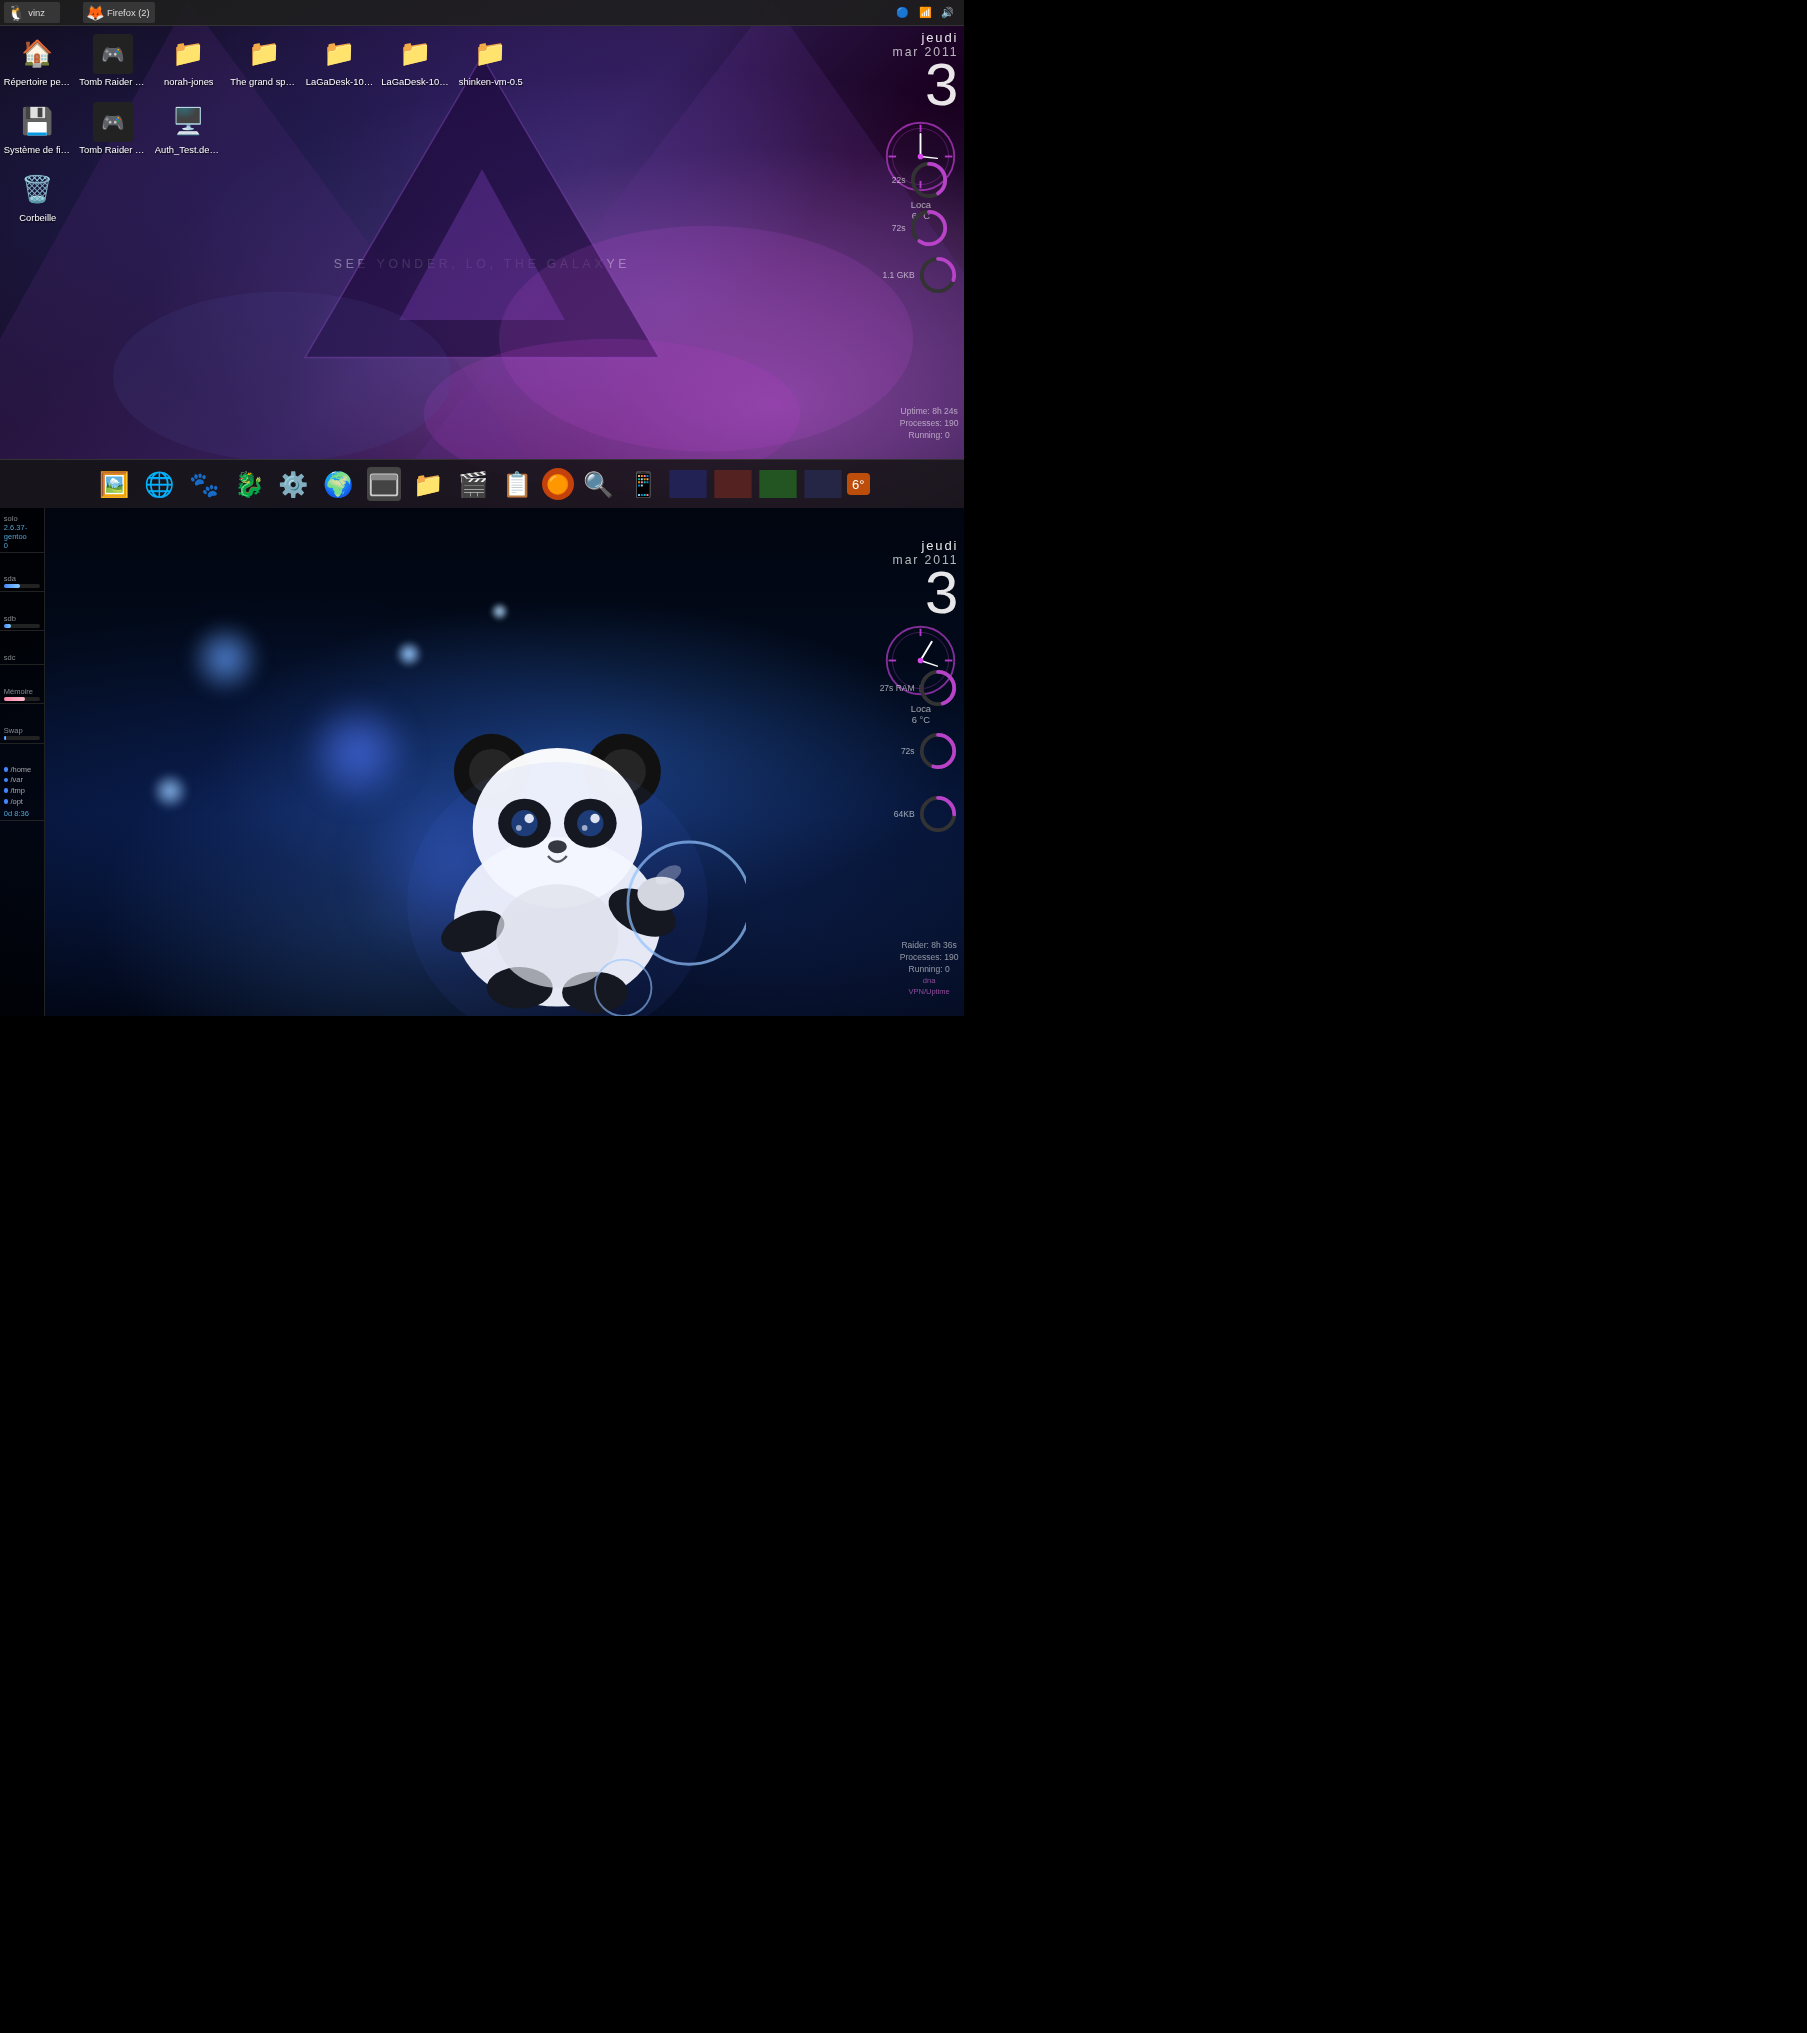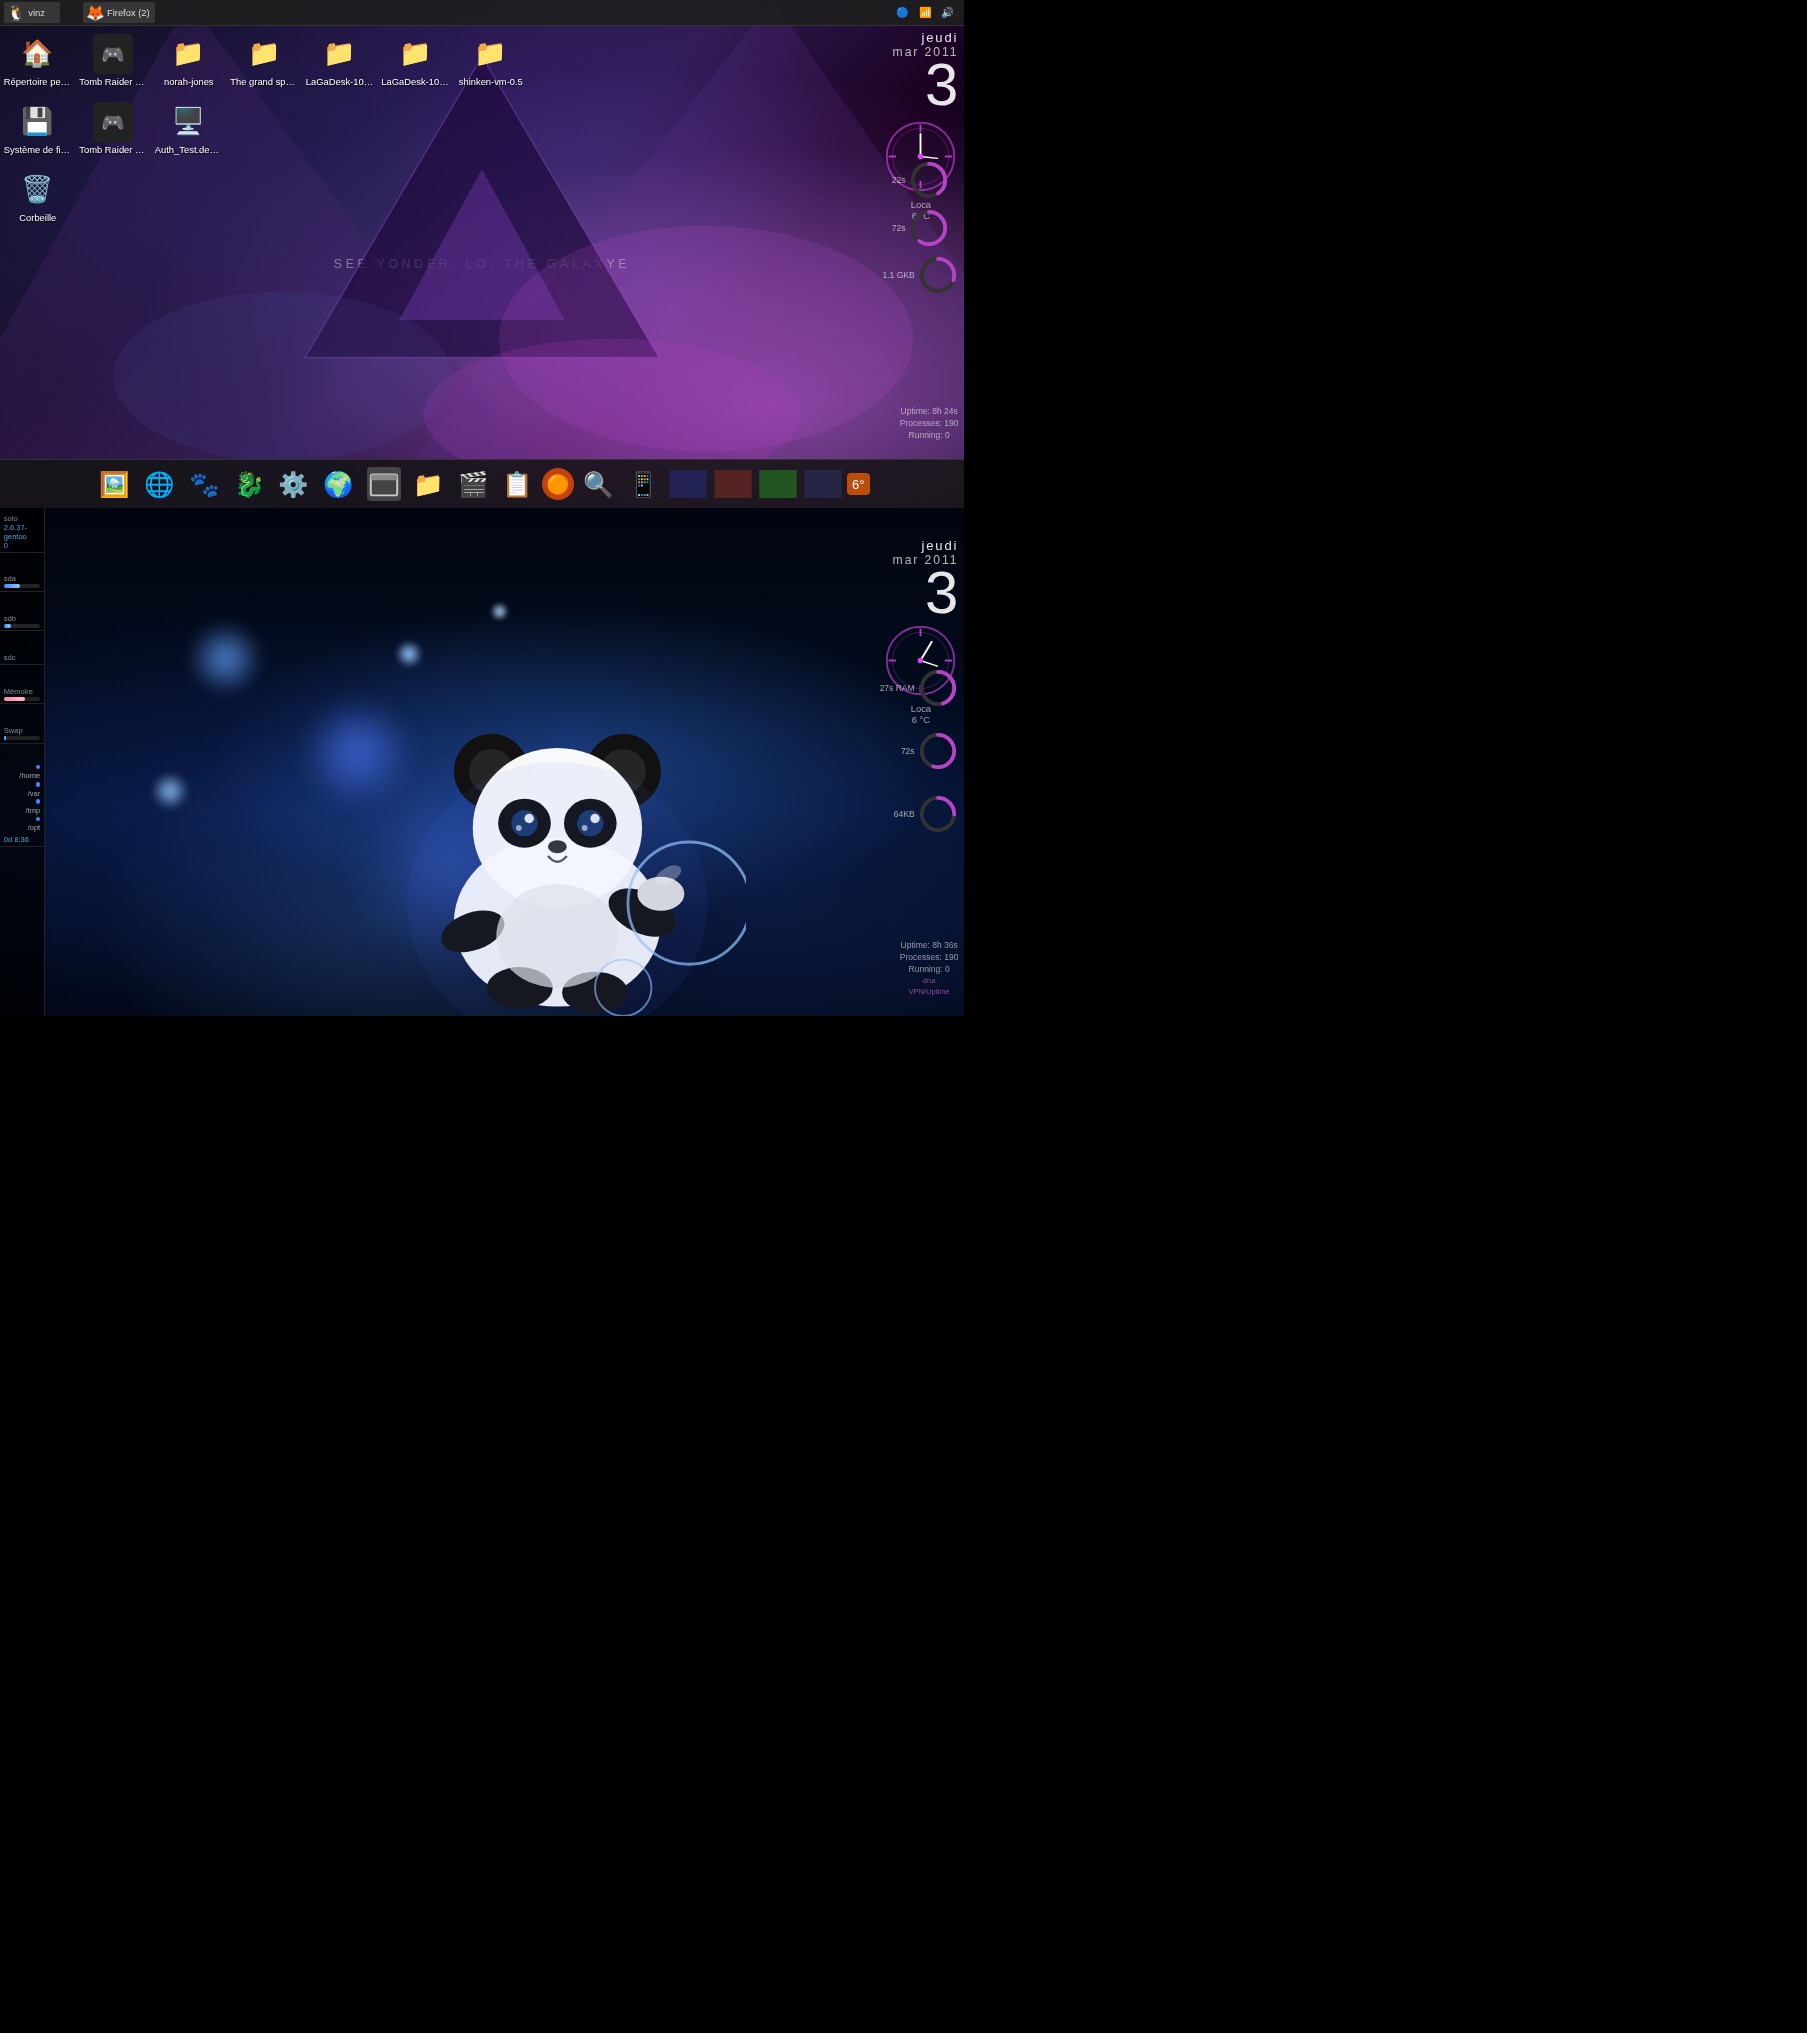--- a/index.html
+++ b/index.html
@@ -339,26 +339,25 @@
     }
 
     .sidebar-bar-fill {
       height: 100%;
       border-radius: 1.9px;
       background: linear-gradient(to right, #4488ff, #88ccff);
     }
 
     .sidebar-mount {
       display: flex;
-      align-items: flex-end;
+      align-items: center;
       gap: 1.9px;
       font-size: 7.5px;
       color: rgba(255,255,255,0.6);
       padding: 0.9px 3.8px;
-      flex-direction: column;
     }
 
     .mount-dot {
       width: 4.7px; height: 4.7px;
       border-radius: 50%;
       background: #4488ff;
       flex-shrink: 0;
     }
 
     
@@ -764,19 +763,19 @@
     <div class="gauge-row">
       <div class="gauge-label">64KB</div>
       <svg class="gauge-circle" viewBox="0 0 42 42">
         <circle cx="21" cy="21" r="17" fill="none" stroke="#333" stroke-width="4"></circle>
         <circle cx="21" cy="21" r="17" fill="none" stroke="#d946ef" stroke-width="4" stroke-dasharray="27 80" stroke-dashoffset="0" stroke-linecap="round" transform="rotate(-90 21 21)" opacity="0.8"></circle>
       </svg>
     </div>
   </div>
 
   <div class="system-info-bottom">
-    <div class="system-info-text">Uptime: 8h 36s</div>
+    <div class="system-info-text">Raider: 8h 36s</div>
     <div class="system-info-text">Processes: 190</div>
     <div class="system-info-text">Running: 0</div>
     <div class="system-info-text" style="color:rgba(200,100,200,0.7);font-size:7.5px;">dna<br>VPN/Uptime</div>
   </div>
 </div>
 
 
 </body></html>

